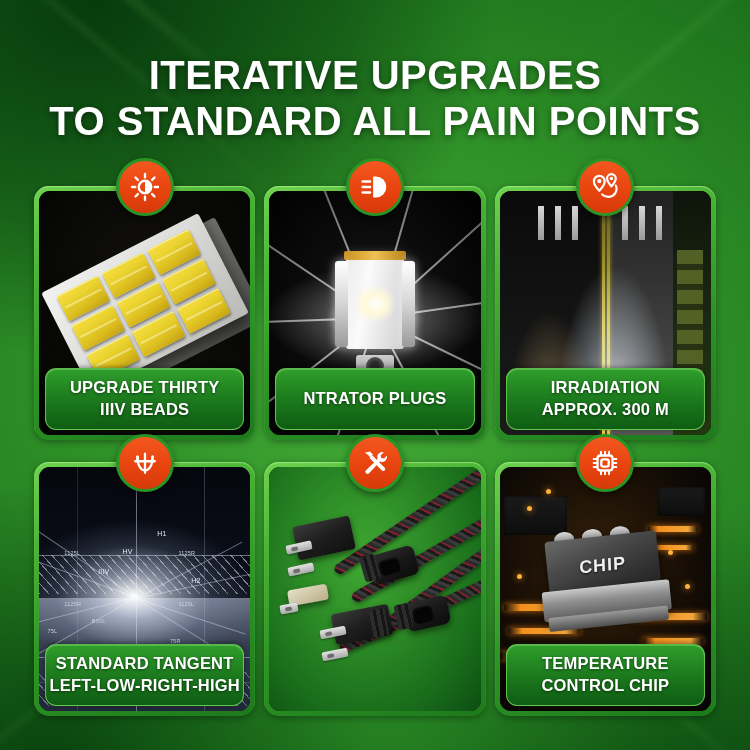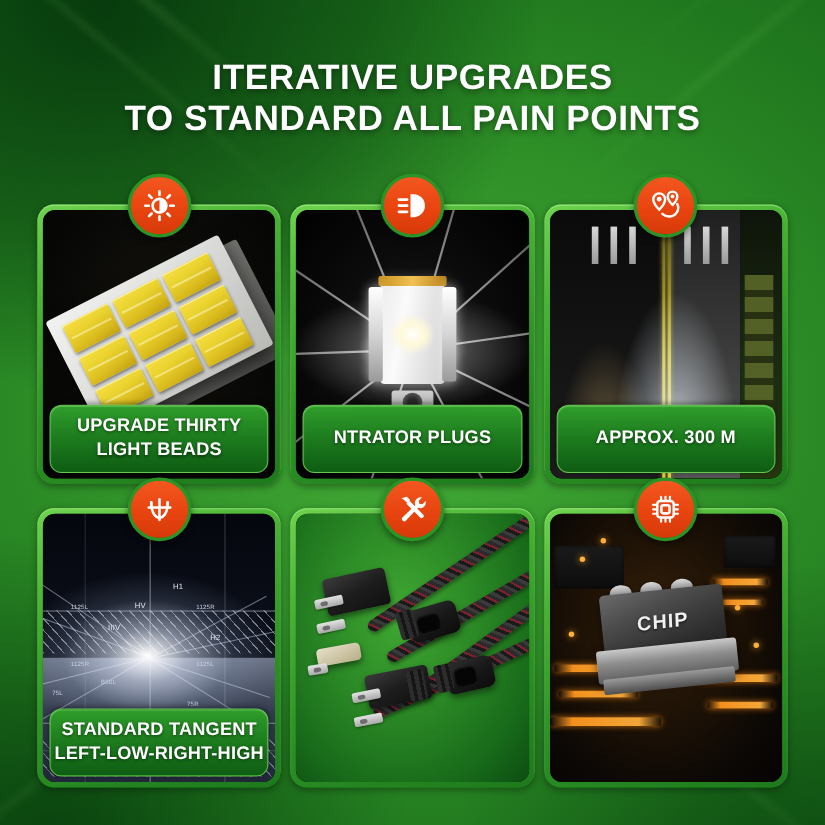--- a/index.html
+++ b/index.html
@@ -42,21 +42,21 @@
   .s3 { left:-60px;  top:-95px; width:340px; height:5px;  transform:rotate(40deg); opacity:.30; }
   .s4 { right:-150px; top:30px; width:430px; height:8px;  transform:rotate(-40deg); opacity:.28; }
   .s5 { right:-110px; top:-50px; width:330px;height:5px;  transform:rotate(-40deg); opacity:.22; }
   .s6 { left:-170px; bottom:40px; width:420px;height:7px; transform:rotate(-38deg); opacity:.22; }
   .s7 { right:-170px; bottom:10px; width:430px;height:7px;transform:rotate(38deg);  opacity:.20; }
 
   
   #title {
     position:absolute; left:0; right:0; top:52px; z-index:5;
     text-align:center; color:#fff;
-    font-size:32px; font-weight:bold; letter-spacing:.5px; line-height:1.16;
+    font-size:40px; font-weight:bold; letter-spacing:.5px; line-height:1.16;
     text-shadow:0 2px 6px rgba(0,0,0,.45);
   }
   #title .l2 { display:block; }
 
   
   #grid {
     position:absolute; z-index:4;
     left:34px; top:186px; width:682px; height:530px;
     display:grid;
     grid-template-columns:repeat(3, 1fr);
@@ -225,21 +225,21 @@
                   <div class="bead"></div>
                 <div class="bead"></div>
                   <div class="bead"></div>
                   <div class="bead"></div>
               </div>
             </div>
           </div>
         </div>
         <div class="label">
           <span>UPGRADE THIRTY</span>
-          <span>LIGHT BEADS</span>
+          <span>IIIV BEADS</span>
         </div>
       </div>
     </div>
     <div class="badge">
       <svg width="30" height="30" viewBox="0 0 24 24">
         <g stroke="#fff" stroke-width="1.9" stroke-linecap="round">
           <line x1="12" y1="1.6" x2="12" y2="4.2"></line>
           <line x1="12" y1="19.8" x2="12" y2="22.4"></line>
           <line x1="1.6" y1="12" x2="4.2" y2="12"></line>
           <line x1="19.8" y1="12" x2="22.4" y2="12"></line>
@@ -311,20 +311,21 @@
           <div class="rail" style="left:74%"></div>
           <div class="guard"></div>
           <div class="yellow-line"></div>
           <div class="yellow-line2"></div>
           <div class="beam-glow2"></div>
           <div class="beam-glow"></div>
           <div class="car-a"></div>
           <div class="car-b"></div>
         </div>
         <div class="label">
+          <span>IRRADIATION</span>
           <span>APPROX. 300 M</span>
         </div>
       </div>
     </div>
     <div class="badge">
       <svg width="32" height="32" viewBox="0 0 28 28">
         <path d="M9 4.2c-2.6 0-4.7 2.1-4.7 4.7 0 3.5 4.7 8.3 4.7 8.3s4.7-4.8 4.7-8.3C13.7 6.3 11.6 4.2 9 4.2z" fill="none" stroke="#fff" stroke-width="1.9"></path>
         <circle cx="9" cy="8.8" r="1.9" fill="#fff"></circle>
         <path d="M19.6 2.8c-2.1 0-3.8 1.7-3.8 3.8 0 2.8 3.8 6.7 3.8 6.7s3.8-3.9 3.8-6.7c0-2.1-1.7-3.8-3.8-3.8z" fill="none" stroke="#fff" stroke-width="1.9"></path>
         <circle cx="19.6" cy="6.6" r="1.5" fill="#fff"></circle>
@@ -446,20 +447,24 @@
             <div class="heat-dot" style="left:18px"></div>
             <div class="heat-dot" style="left:46px"></div>
             <div class="heat-dot" style="left:74px"></div>
             <div class="chip-top">
               <span class="chip-text">CHIP</span>
             </div>
             <div class="chip-heat"></div>
             <div class="chip-base"></div>
           </div>
         </div>
+        <div class="label">
+          <span>TEMPERATURE</span>
+          <span>CONTROL CHIP</span>
+        </div>
       </div>
     </div>
     <div class="badge">
       <svg width="30" height="30" viewBox="0 0 26 26">
         <rect x="6.5" y="6.5" width="13" height="13" rx="2.5" fill="none" stroke="#fff" stroke-width="2"></rect>
         <rect x="9.8" y="9.8" width="6.4" height="6.4" rx="1.6" fill="none" stroke="#fff" stroke-width="2"></rect>
         <g stroke="#fff" stroke-width="1.7" stroke-linecap="round">
           <line x1="9.5" y1="3.2" x2="9.5" y2="6.3"></line>
           <line x1="13" y1="3.2" x2="13" y2="6.3"></line>
           <line x1="16.5" y1="3.2" x2="16.5" y2="6.3"></line>

